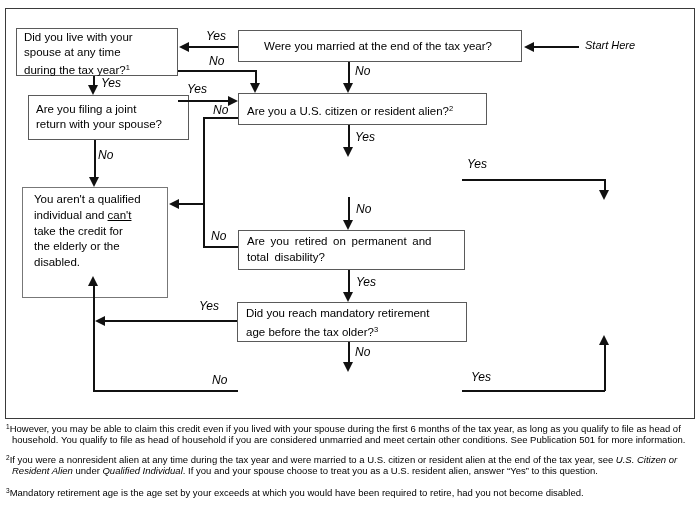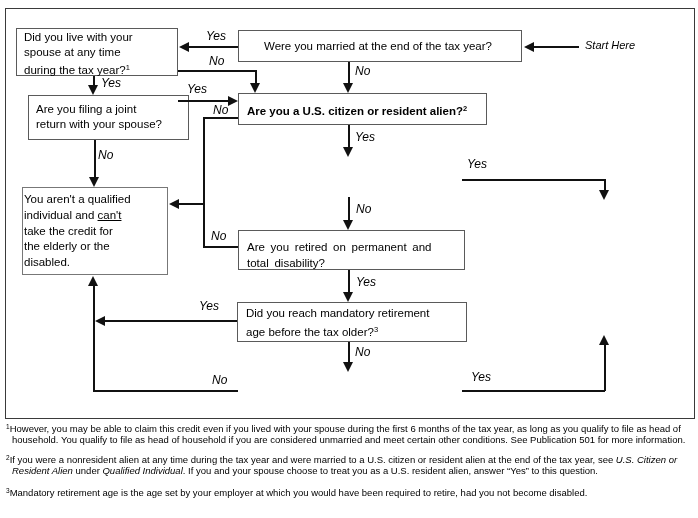--- a/index.html
+++ b/index.html
@@ -33,31 +33,31 @@
 
   <div class="bx" style="left:238px;top:30px;width:284px;height:32px;line-height:30px;padding:0 0 0 25px;">Were you married at the end of the tax year?</div>
 
   <div class="bx" style="left:16px;top:28px;width:162px;height:48px;line-height:15px;padding:1px 4px 0 7px;"><span>Did you live with your
 spouse at any time
 during the tax year?</span><sup>1</sup></div>
 
   <div class="bx" style="left:16px;top:95px;width:161px;height:45px;line-height:15.2px;padding:6px 2px 0 7px;margin-left:12px;">Are you filing a joint
 return with your spouse?</div>
 
-  <div class="bx" style="left:238px;top:93px;width:249px;height:32px;line-height:30px;padding:0 0 0 8px;font-weight:bold;"><span>Are you a U.S. citizen or resident alien?</span><sup>2</sup></div>
+  <div class="bx" style="left:238px;top:93px;width:249px;height:32px;line-height:30px;padding:0 0 0 8px;"><span>Are you a U.S. citizen or resident alien?</span><sup>2</sup></div>
 
 
-  <div class="bx just" style="left:238px;top:230px;width:227px;height:40px;line-height:15.8px;padding:9px 6px 0 8px;">Are you retired on permanent and
+  <div class="bx just" style="left:238px;top:230px;width:227px;height:40px;line-height:15.8px;padding:3px 6px 0 8px;">Are you retired on permanent and
 total disability?</div>
 
   <div class="bx" style="left:237px;top:302px;width:230px;height:40px;line-height:15.8px;padding:3px 4px 0 8px;"><span>Did you reach mandatory retirement
 age before the tax older?</span><sup>3</sup></div>
 
 
-  <div class="bx" style="left:22px;top:187px;width:146px;height:88px;line-height:15.8px;padding:4px 4px 0 1px;border-color:#777;"><span>You aren't a qualified
+  <div class="bx" style="left:22px;top:187px;width:146px;height:111px;line-height:15.8px;padding:4px 4px 0 11px;border-color:#777;"><span>You aren't a qualified
 individual and </span><span class="u">can't</span><span>
 take the credit for
 the elderly or the
 disabled.</span></div>
 
 
   <div class="start">Start Here</div>
   <div class="hl" style="left:534px;top:46px;width:45px;"></div>
   <div class="ar left" style="left:524px;top:42px;"></div>
 
@@ -126,15 +126,15 @@
   <span class="lbl" style="left:211px;top:230px;">No</span>
   <span class="lbl" style="left:356px;top:276px;">Yes</span>
   <span class="lbl" style="left:199px;top:300px;">Yes</span>
   <span class="lbl" style="left:355px;top:346px;">No</span>
   <span class="lbl" style="left:212px;top:374px;">No</span>
   <span class="lbl" style="left:471px;top:371px;">Yes</span>
 
   <div class="footnotes">
     <p class="fn"><sup>1</sup><span>However, you may be able to claim this credit even if you lived with your spouse during the first 6 months of the tax year, as long as you qualify to file as head of household. You qualify to file as head of household if you are considered unmarried and meet certain other conditions. See Publication 501 for more information.</span></p>
     <p class="fn"><sup>2</sup><span>If you were a nonresident alien at any time during the tax year and were married to a U.S. citizen or resident alien at the end of the tax year, see </span><span class="it">U.S. Citizen or Resident Alien</span><span> under </span><span class="it">Qualified Individual</span><span>. If you and your spouse choose to treat you as a U.S. resident alien, answer “Yes” to this question.</span></p>
-    <p class="fn" style="margin-top:8px;"><sup>3</sup><span>Mandatory retirement age is the age set by your employer at which you would have been required to retire, had you not become disabled.</span></p>
+    <p class="fn" style="margin-top:8px;"><sup>3</sup><span>Mandatory retirement age is the age set by your exceeds at which you would have been required to retire, had you not become disabled.</span></p>
   </div>
 </div>
 
 </body></html>

